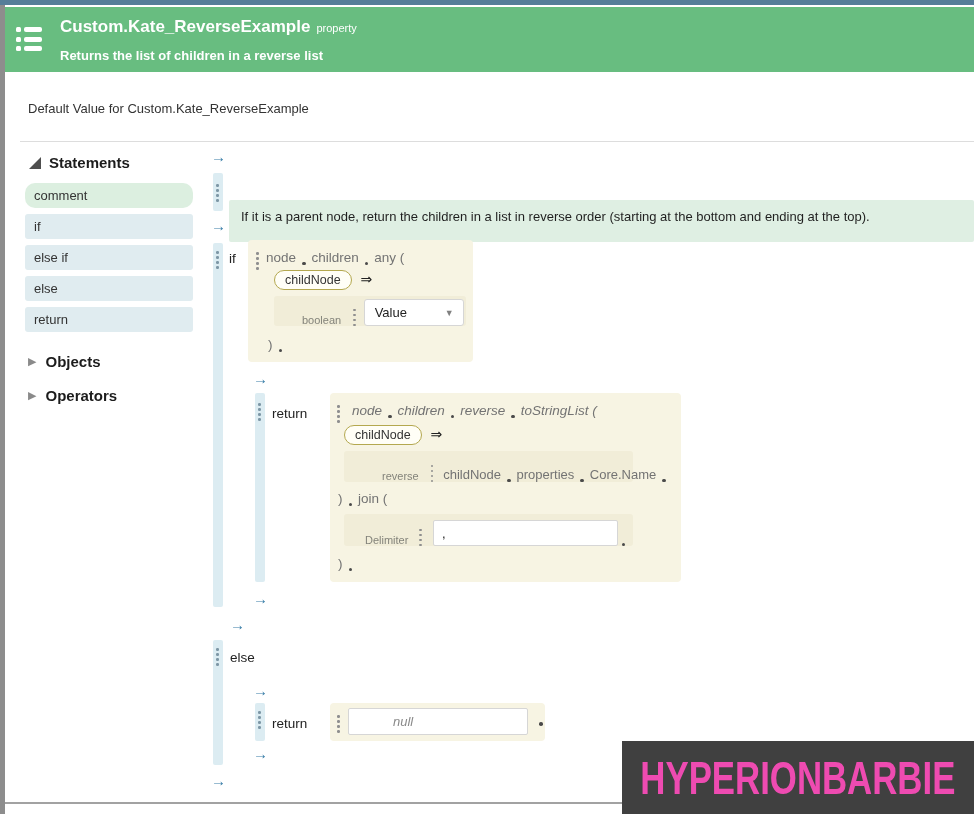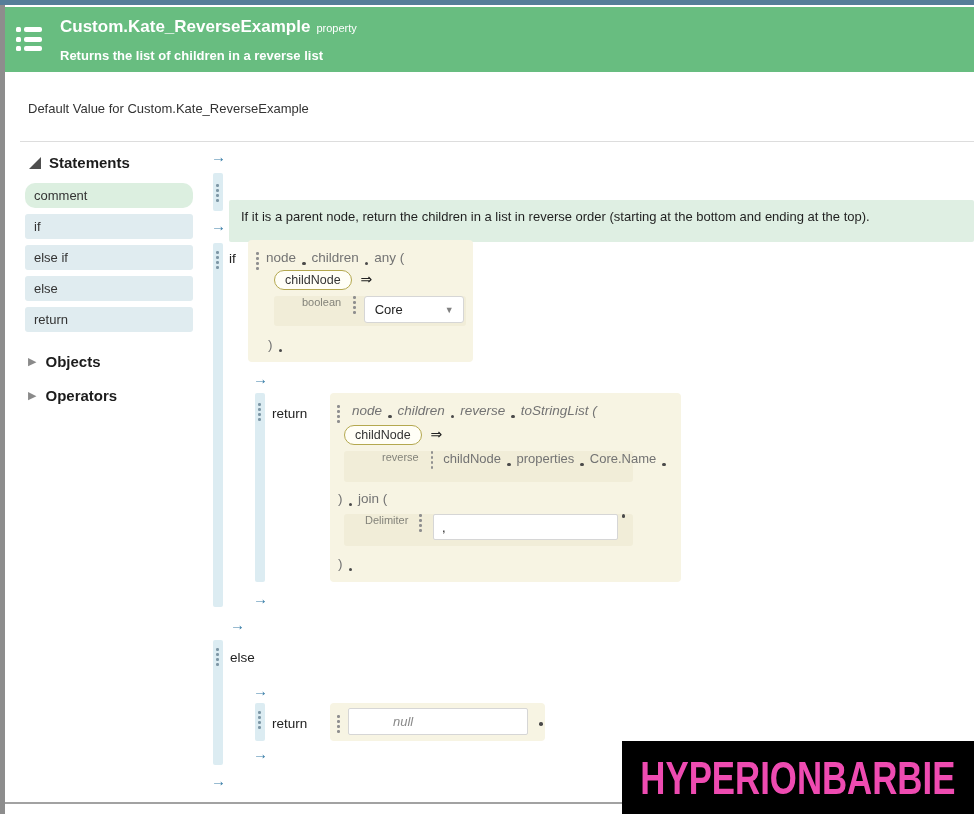--- a/index.html
+++ b/index.html
@@ -47,41 +47,41 @@
     cursor:grab; }
   .grip i { width:2.5px; height:2.5px; border-radius:50%; background:#7d97a6;
     display:block; }
   .grip.gray i { background:#8f8f8f; }
   .kw { font-size:13.5px; color:#222; white-space:nowrap; }
   .commentbox { background:#dfefe3; border-radius:2px; }
   .commentbox .txt { position:absolute; left:12px; top:9px; font-size:13px;
     color:#1f1f1f; white-space:nowrap; }
   .exprbox { background:#f7f4e3; border-radius:4px; }
   .innerbox { background:#f1edd8; border-radius:3px; display:flex;
-    align-items:flex-start; }
+    align-items:flex-end; }
   .tokrow { white-space:nowrap; font-size:13.5px; color:#242424; }
   .tok { font-size:13.5px; color:#737373; cursor:pointer; }
   .mdot { width:3.5px; height:3.5px; background:#4a4a4a; border-radius:50%;
     display:inline-block; vertical-align:-3px; margin:0 6px; cursor:pointer; }
   .chip { display:inline-block; border:1px solid #b4a84f; border-radius:10px;
     background:#fffef6; font-size:12.5px; color:#333; padding:2px 10px;
     cursor:pointer; white-space:nowrap; }
   .lam { font-size:14px; color:#222; margin-left:9px; }
   .lbl { font-size:11px; color:#83837a; white-space:nowrap; }
   .ddown { background:#fff; border:1px solid #d6d6d6; border-radius:3px;
     height:27px; display:flex; align-items:center; cursor:pointer; }
   .ddown .val { font-size:13px; color:#222; margin-left:10px; flex:1; }
   .ddown .caret { font-size:9px; color:#808080; margin-right:9px; }
   .tinput { background:#fff; border:1px solid #d6d6d6; border-radius:2px;
     font-size:13px; color:#222; padding:0 8px; height:26px;
     font-family:"Liberation Sans", sans-serif; }
   .tinput::placeholder { font-style:italic; color:#8a8a8a; }
 
   
-  .watermark { left:622px; top:741px; width:352px; height:73px; background:#000000;
+  .watermark { left:622px; top:741px; width:352px; height:73px; background:#404040;
     display:flex; align-items:center; justify-content:center; z-index:5; }
   .watermark span { color:#ee4bb1; font-size:47px; font-weight:700;
     letter-spacing:0px; transform:scaleX(0.74); white-space:nowrap; }
 </style>
 </head>
 <body>
 
 <div class="page">
 
   <div class="abs frame-top"></div>
@@ -164,21 +164,21 @@
     <div class="abs" style="left:26px;top:30px;white-space:nowrap;"><span class="chip">childNode</span><span class="lam">⇒</span></div>
     <div class="abs innerbox" style="left:26px;top:56px;width:192px;height:30px;padding-left:28px;">
       <span class="lbl">boolean</span>
       <span class="grip gray" style="margin-left:12px;">
           <i></i>
           <i></i>
           <i></i>
           <i></i>
         </span>
       <span class="ddown" style="margin-left:8px;width:100px;">
-          <span class="val">Core</span>
+          <span class="val">Value</span>
           <span class="caret">▼</span>
         </span>
     </div>
     <div class="abs tokrow" style="left:20px;top:97px;"><span class="tok">)</span><span class="mdot"></span></div>
   </div>
 
   <div class="abs arrow" style="left:253px;top:372px;">→</div>
 
   <div class="abs sbar" style="left:255px;top:393px;height:189px;"></div>
   <div class="abs grip" style="left:258px;top:403px;">

